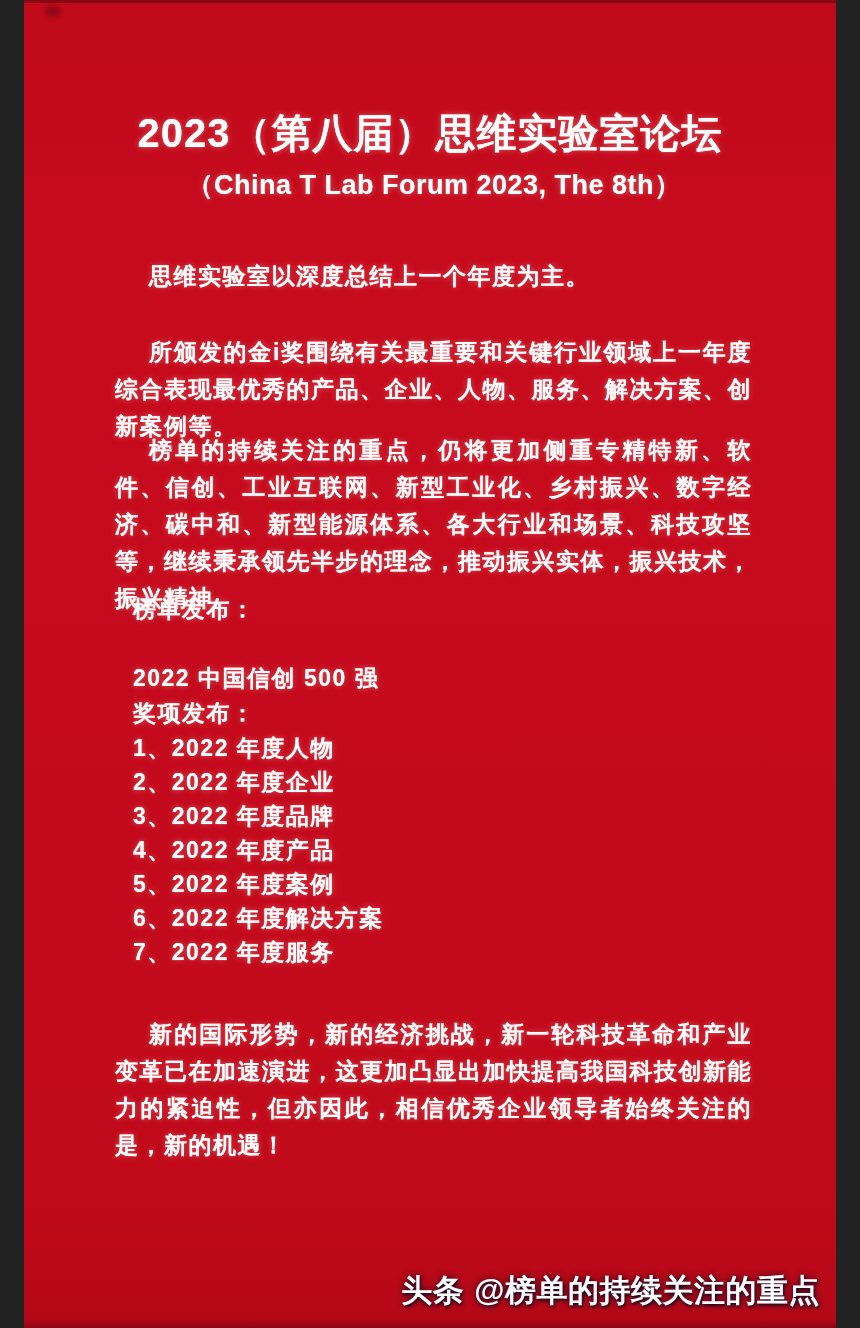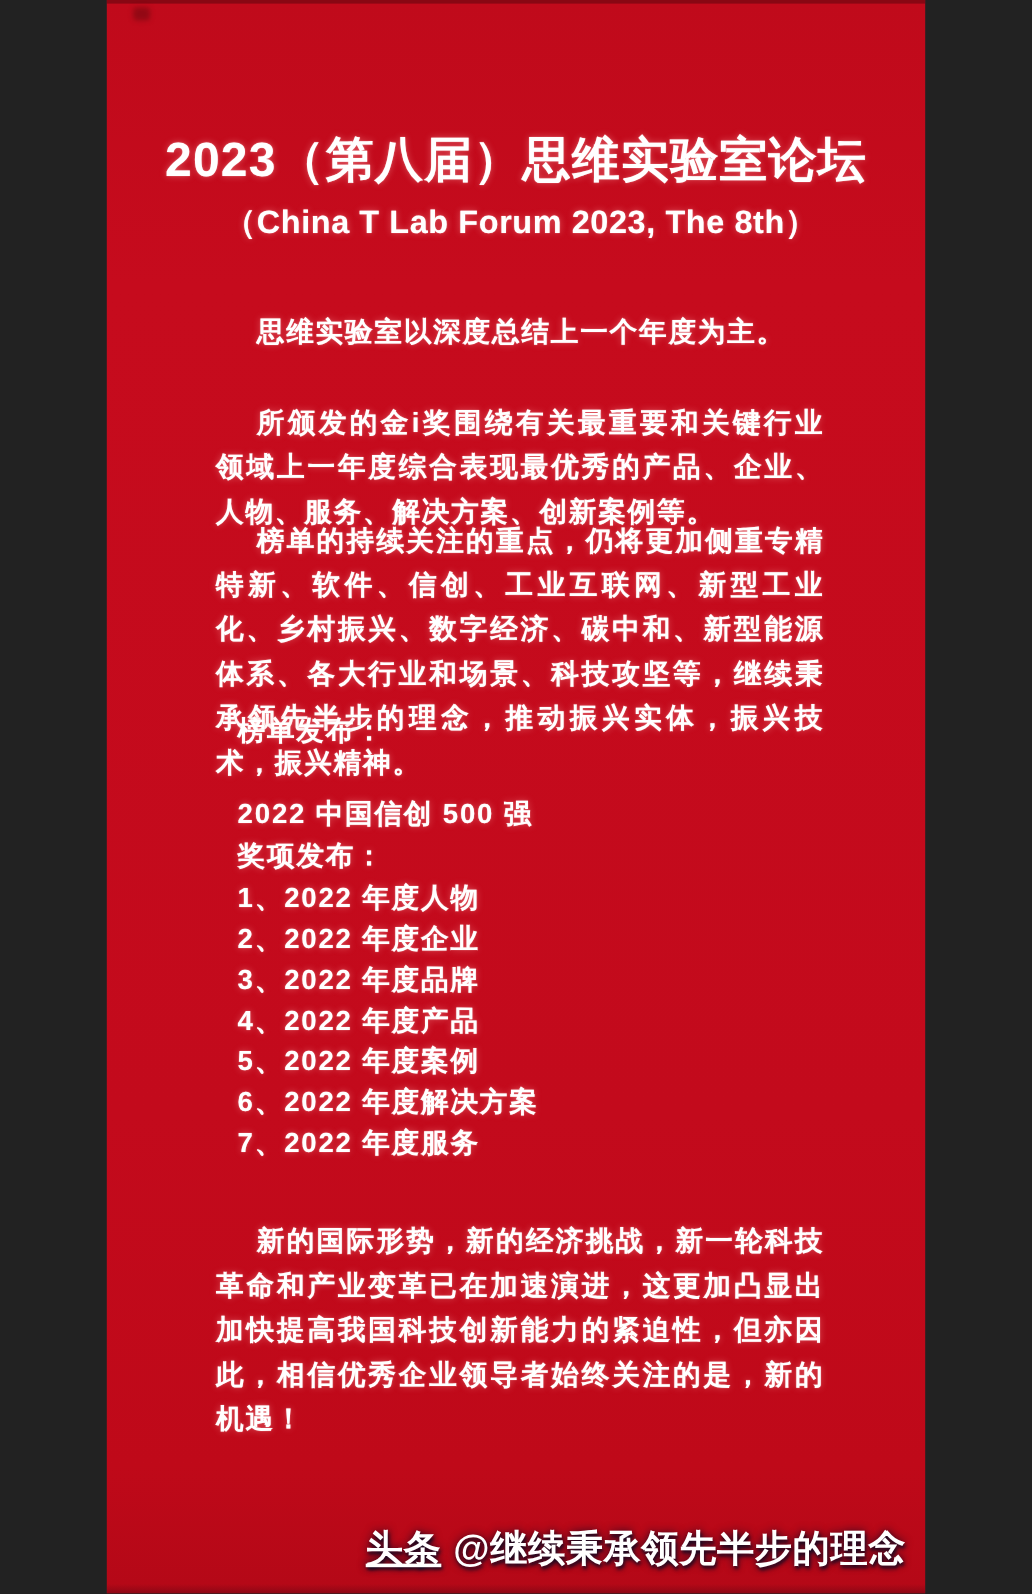--- a/index.html
+++ b/index.html
@@ -1,18 +1,18 @@
 <!DOCTYPE html>
 <html lang="zh"><head>
 <meta charset="utf-8">
 <style>
   html, body { margin: 0; padding: 0; background: #222; }
   .poster {
     position: relative;
-    width: 682px;
+    width: 812px;
     height: 1328px;
     margin: 0 auto;
     background: #c30a1c;
     background: linear-gradient(180deg, #c00a1b 0%, #c60b1d 18%, #c30a1c 70%, #bf0919 92%, #b40817 100%);
     overflow: hidden;
     font-family: "Liberation Sans", "DejaVu Sans", sans-serif;
     font-weight: bold;
     color: #ffffff;
   }
   .top-edge {
@@ -59,21 +59,21 @@
     position: absolute; left: 298px; top: 1164px;
     font-size: 22px; letter-spacing: 1.2px; line-height: 39px;
   }
   .watermark {
     position: absolute; right: 16px; top: 1270px;
     font-size: 31px; letter-spacing: 0.5px;
     color: #ffffff;
     text-shadow: 0 0 7px rgba(10, 10, 35, 0.85), 1px 2px 3px rgba(10, 10, 35, 0.8);
     white-space: nowrap;
   }
-  .wm-brand { font-weight: 900; margin-right: 10px; text-decoration: underline; }
+  .wm-brand { font-weight: 900; margin-right: 10px; }
   .wm-handle { font-weight: bold; }
   .bottom-edge {
     position: absolute; left: 0; bottom: 0; width: 100%; height: 8px;
     background: linear-gradient(180deg, rgba(120,8,20,0) 0%, rgba(100,6,18,0.5) 100%);
   }
 </style>
 </head>
 <body>
 
 <div class="poster">
@@ -99,17 +99,17 @@
     <div class="award-item">4、2022 年度产品</div>
     <div class="award-item">5、2022 年度案例</div>
     <div class="award-item">6、2022 年度解决方案</div>
     <div class="award-item">7、2022 年度服务</div>
   </div>
 
   <p class="para p4 glow">新的国际形势，新的经济挑战，新一轮科技革命和产业变革已在加速演进，这更加凸显出加快提高我国科技创新能力的紧迫性，但亦因此，相信优秀企业领导者始终关注的是，新的机遇！</p>
 
 
   <div class="watermark">
-    <span class="wm-brand">头条</span><span class="wm-handle">@继续秉承领先半步的理念</span>
+    <span class="wm-brand">头条</span><span class="wm-handle">@榜单的持续关注的重点</span>
   </div>
 
   <div class="bottom-edge"></div>
 </div>
 
 </body></html>

